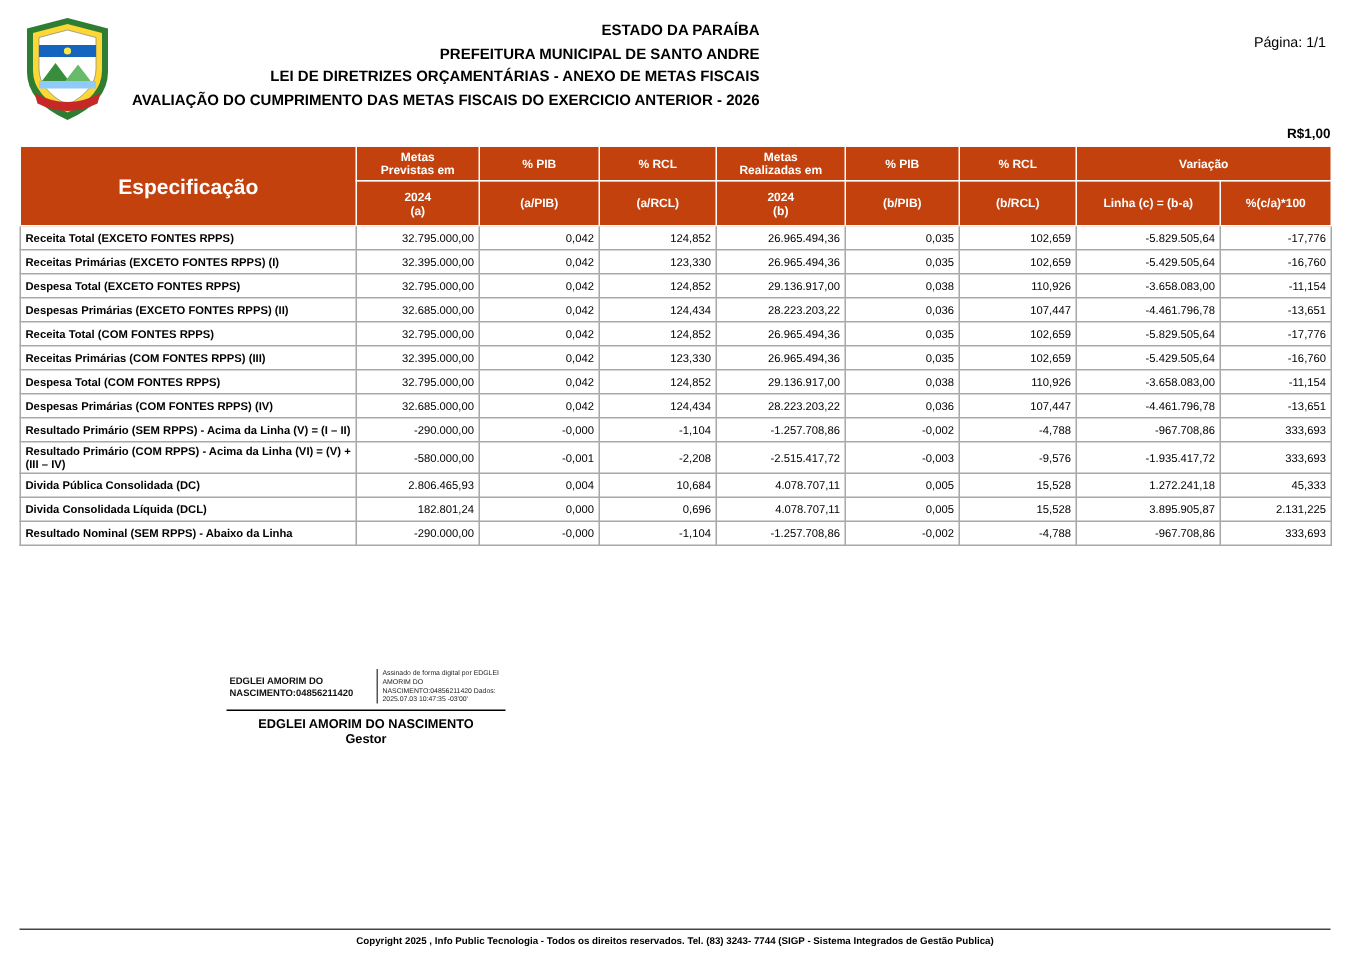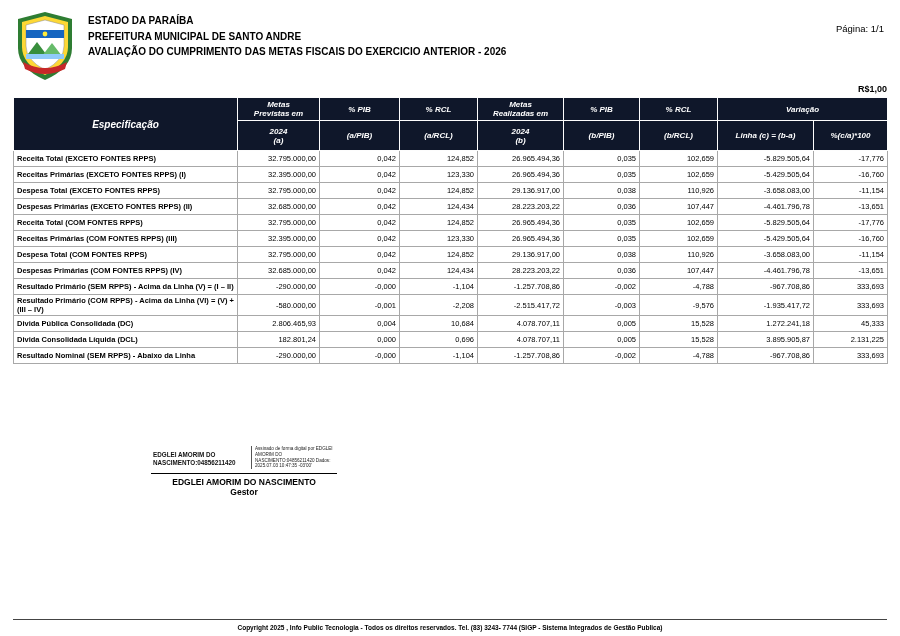--- a/index.html
+++ b/index.html
@@ -1,34 +1,34 @@
 <!DOCTYPE html>
 <html><head>
 <meta charset="utf-8">
 <style>
   * { margin:0; padding:0; box-sizing:border-box; }
   html,body { background:#ffffff; }
   body { font-family:"Liberation Sans", sans-serif; }
   .page { width:900px; height:636px; background:#fff; position:relative; overflow:hidden; }
 
-  .doc-header { display:flex; padding:10px 14px 0 14px; }
+  .doc-header { display:flex; padding:10px 14px 0 14px;text-align:right; }
   .crest { width:62px; height:72px; flex:0 0 auto; }
   .header-lines { margin-left:12px; padding-top:3px; }
   .header-lines .hline { font-weight:bold; font-size:10px; line-height:15.5px; color:#000; }
   .page-label { position:absolute; top:23px; right:16px; font-size:9.5px; color:#000; }
 
   .currency { text-align:right; margin:2px 13px 3px 0; font-size:9px; font-weight:bold; color:#000; }
 
   table { border-collapse:collapse; table-layout:fixed; width:874px; margin:0 13px; }
-  thead th { background:#0f172a; color:#fff; font-size:8px; font-weight:bold;
+  thead th { background:#c2410c; color:#fff; font-size:8px; font-weight:bold;
              border:1px solid #fdfdfd; text-align:center; vertical-align:middle;
-             white-space:pre-line; padding:2px 1px;font-style:italic; }
+             white-space:pre-line; padding:2px 1px; }
   tr.h1 th { height:21px; }
   tr.h2 th { height:30px; }
-  thead th.spec-h { font-size:10px;text-align:center; }
+  thead th.spec-h { font-size:14px;text-align:center; }
   tbody td { border:1px solid #a8a8a8; font-size:7.5px; padding:1px 3px; vertical-align:middle; color:#000; background:#fff; }
   tbody td.spec { font-weight:bold; text-align:left; line-height:9px; }
   tbody td.num { text-align:right; }
   tbody tr { height:16px; }
 
   .emission { margin:2px 13px 0 13px; width:874px; font-size:8px; color:#000;
               padding:3px 1px 5px 1px; border-bottom:1px solid #999; }
 
   .sig-wrap { position:absolute; top:446px; left:151px; width:186px; text-align:center; }
   .digital-sig { display:flex; text-align:left; justify-content:center; margin-bottom:4px; }
@@ -56,20 +56,21 @@
         <circle cx="31" cy="24" r="2.4" fill="#ffeb3b"></circle>
         <path d="M14 44 L23 32 L32 44 Z" fill="#388e3c"></path>
         <path d="M28 46 L38 33 L48 46 Z" fill="#66bb6a"></path>
         <rect x="12" y="44" width="38" height="5" fill="#90caf9"></rect>
         <path d="M9 52 Q31 64 53 52 L51 59 Q31 69 11 59 Z" fill="#c62828"></path>
       </svg>
     </div>
     <div class="header-lines">
       <div class="hline">ESTADO DA PARAÍBA</div>
       <div class="hline">PREFEITURA MUNICIPAL DE SANTO ANDRE</div>
+      <div class="hline">LEI DE DIRETRIZES ORÇAMENTÁRIAS - ANEXO DE METAS FISCAIS</div>
       <div class="hline">AVALIAÇÃO DO CUMPRIMENTO DAS METAS FISCAIS DO EXERCICIO ANTERIOR -  2026</div>
     </div>
   </div>
 
   <div class="page-label">Página: 1/1</div>
 
   <div class="currency">R$1,00</div>
 
   <table>
     <colgroup>

